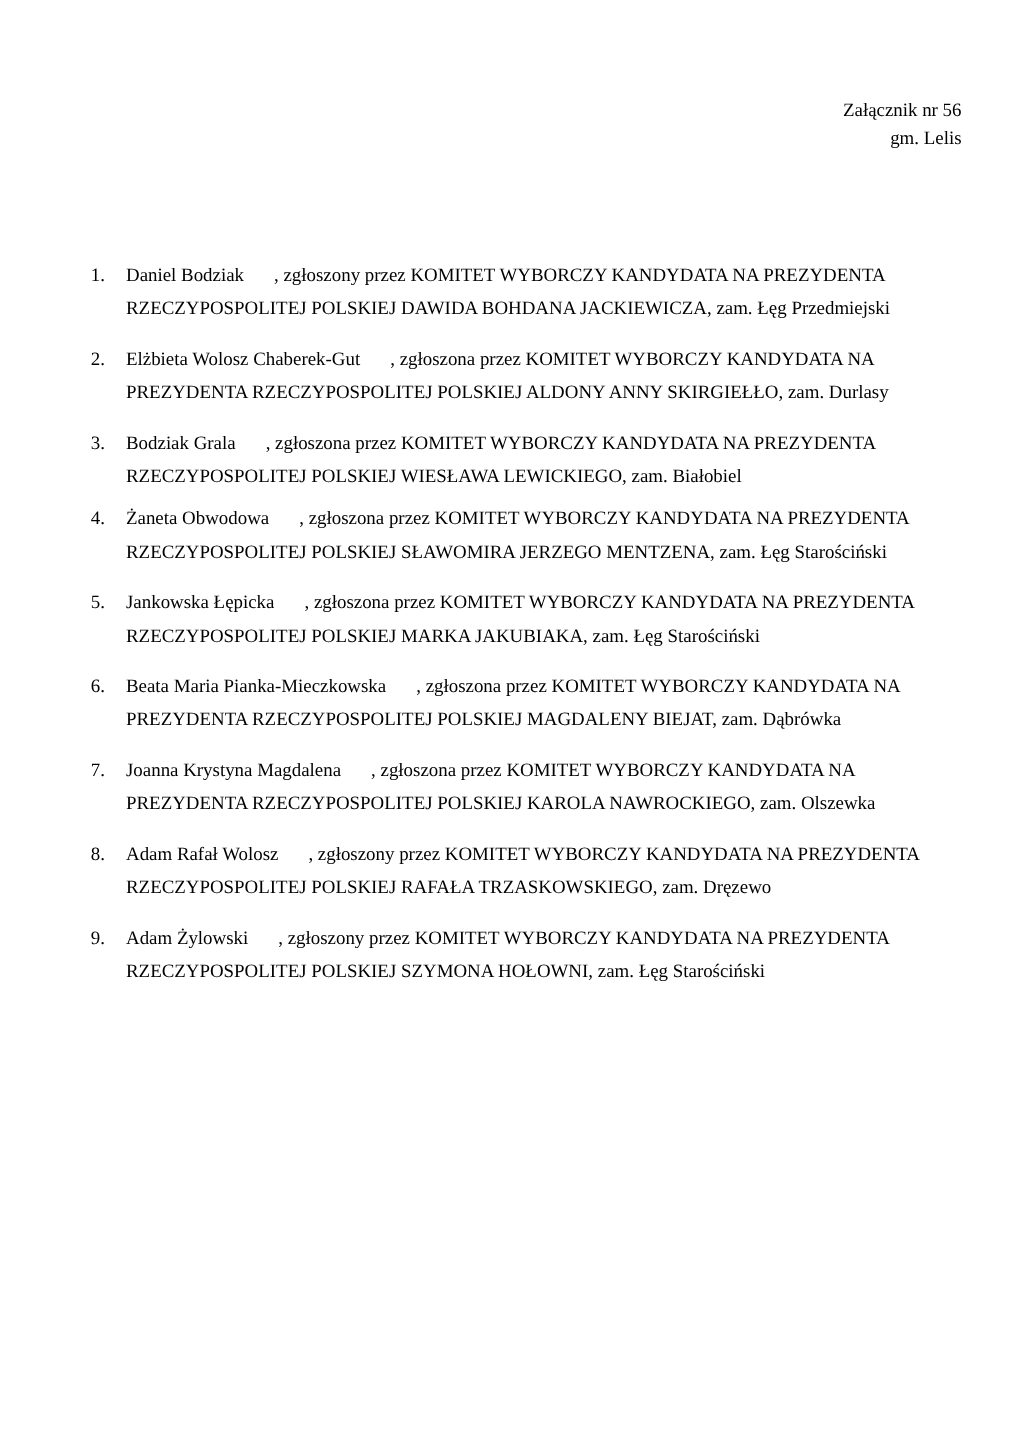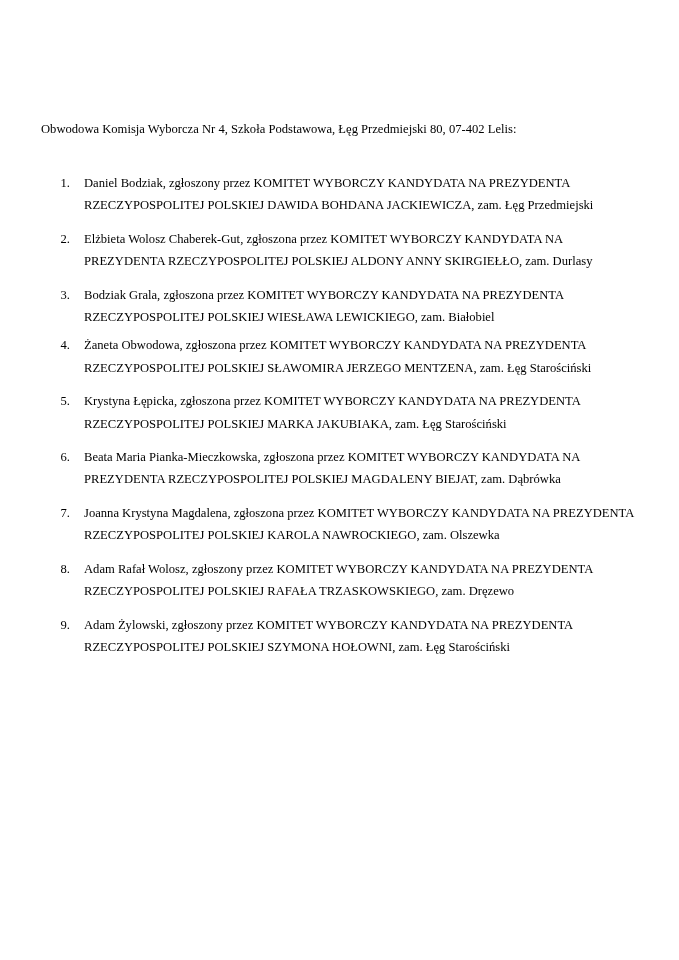--- a/index.html
+++ b/index.html
@@ -69,29 +69,33 @@
     line-height: 22.4px;
   }
   .cand-item .body {
     display: block;
   }
   .cand-item .name {
     font-weight: normal;
   }
   .cand-item .rest {
     font-weight: normal;
+    margin-left: 20px;
   }
 </style>
 </head>
 <body>
 
 <div class="page">
 
+  <div class="doc-header">
+    <span class="hline">Załącznik nr 56</span>
+    <span class="hline">gm. Lelis</span>
+  </div>
 
-  <div class="intro">Obwodowa Komisja Wyborcza Nr 4, Szkoła Podstawowa, Łęg Przedmiejski 80, 07-402 Lelis:</div>
 
   <ol class="cand-list" style="list-style:none;margin:0;padding:0;">
 
     <li class="cand-item gap-lg">
       <span class="num">1.</span>
       <span class="body"><span class="name">Daniel Bodziak</span><span class="rest">, zgłoszony przez KOMITET WYBORCZY KANDYDATA NA PREZYDENTA RZECZYPOSPOLITEJ POLSKIEJ DAWIDA BOHDANA JACKIEWICZA, zam. Łęg Przedmiejski</span></span>
     </li>
 
     <li class="cand-item gap-lg">
       <span class="num">2.</span>
@@ -103,21 +107,21 @@
       <span class="body"><span class="name">Bodziak Grala</span><span class="rest">, zgłoszona przez KOMITET WYBORCZY KANDYDATA NA PREZYDENTA RZECZYPOSPOLITEJ POLSKIEJ WIESŁAWA LEWICKIEGO, zam. Białobiel</span></span>
     </li>
 
     <li class="cand-item gap-lg">
       <span class="num">4.</span>
       <span class="body"><span class="name">Żaneta Obwodowa</span><span class="rest">, zgłoszona przez KOMITET WYBORCZY KANDYDATA NA PREZYDENTA RZECZYPOSPOLITEJ POLSKIEJ SŁAWOMIRA JERZEGO MENTZENA, zam. Łęg Starościński</span></span>
     </li>
 
     <li class="cand-item gap-lg">
       <span class="num">5.</span>
-      <span class="body"><span class="name">Krystyna Łępicka</span><span class="rest">, zgłoszona przez KOMITET WYBORCZY KANDYDATA NA PREZYDENTA RZECZYPOSPOLITEJ POLSKIEJ MARKA JAKUBIAKA, zam. Łęg Starościński</span></span>
+      <span class="body"><span class="name">Jankowska Łępicka</span><span class="rest">, zgłoszona przez KOMITET WYBORCZY KANDYDATA NA PREZYDENTA RZECZYPOSPOLITEJ POLSKIEJ MARKA JAKUBIAKA, zam. Łęg Starościński</span></span>
     </li>
 
     <li class="cand-item gap-lg">
       <span class="num">6.</span>
       <span class="body"><span class="name">Beata Maria Pianka-Mieczkowska</span><span class="rest">, zgłoszona przez KOMITET WYBORCZY KANDYDATA NA PREZYDENTA RZECZYPOSPOLITEJ POLSKIEJ MAGDALENY BIEJAT, zam. Dąbrówka</span></span>
     </li>
 
     <li class="cand-item gap-lg">
       <span class="num">7.</span>
       <span class="body"><span class="name">Joanna Krystyna Magdalena</span><span class="rest">, zgłoszona przez KOMITET WYBORCZY KANDYDATA NA PREZYDENTA RZECZYPOSPOLITEJ POLSKIEJ KAROLA NAWROCKIEGO, zam. Olszewka</span></span>

